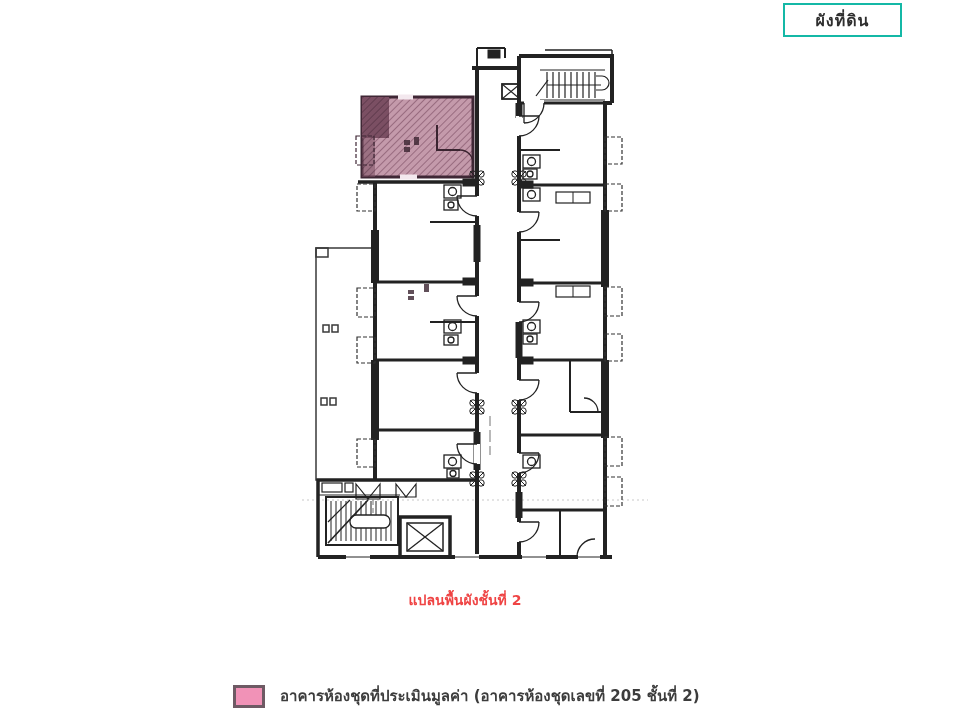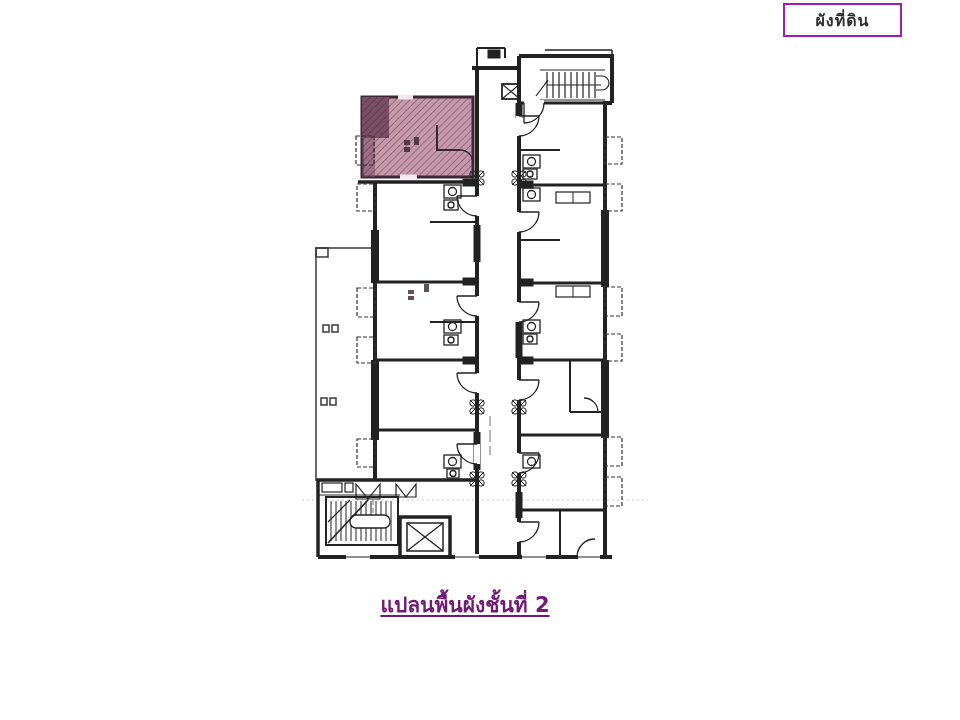--- a/index.html
+++ b/index.html
@@ -1,23 +1,23 @@
 <!DOCTYPE html>
 <html><head>
 <meta charset="utf-8">
 <style>
   html,body{margin:0;padding:0;background:#fff;}
   .page{position:relative;width:960px;height:720px;background:#ffffff;overflow:hidden;
         font-family:"DejaVu Sans","Liberation Sans",sans-serif;color:#333;}
   .title-box{position:absolute;left:783px;top:3px;width:115px;height:30px;
-        border:2px solid #a21caf;background:#fff;display:flex;align-items:center;justify-content:center;
+        border:2px solid #14b8a6;background:#fff;display:flex;align-items:center;justify-content:center;
         font-size:16px;font-weight:600;color:#2f2f2f;letter-spacing:1px;}
   .plan-svg{position:absolute;left:298px;top:38px;}
   .captions{position:absolute;left:285px;top:592px;width:360px;text-align:center;}
-  .caption{font-size:21px;font-weight:600;color:#701a75;text-decoration:underline;
+  .caption{font-size:14px;font-weight:600;color:#ef4444;
         text-underline-offset:3px;line-height:1.25;margin-bottom:9px;}
   .legend{position:absolute;left:233px;top:684px;display:flex;align-items:center;}
   .swatch{width:26px;height:17px;border:3px solid #6e5a64;display:inline-block;}
   .legend-text{margin-left:15px;font-size:15px;font-weight:600;color:#3c3c3c;white-space:nowrap;}
 </style>
 </head>
 <body>
 
 <div class="page">
 
@@ -331,14 +331,18 @@
         <line x1="490" y1="446" x2="490" y2="455"></line>
       <line x1="373" y1="499" x2="373" y2="505"></line>
         <line x1="373" y1="508" x2="373" y2="513"></line>
     </g>
   </svg>
 
   <div class="captions">
     <div class="caption">แปลนพื้นผังชั้นที่ 2</div>
   </div>
 
+  <div class="legend">
+    <span class="swatch" style="background-color: rgb(241, 146, 183);"></span>
+    <span class="legend-text">อาคารห้องชุดที่ประเมินมูลค่า (อาคารห้องชุดเลขที่ 205 ชั้นที่ 2)</span>
+  </div>
 
 </div>
 
 </body></html>

